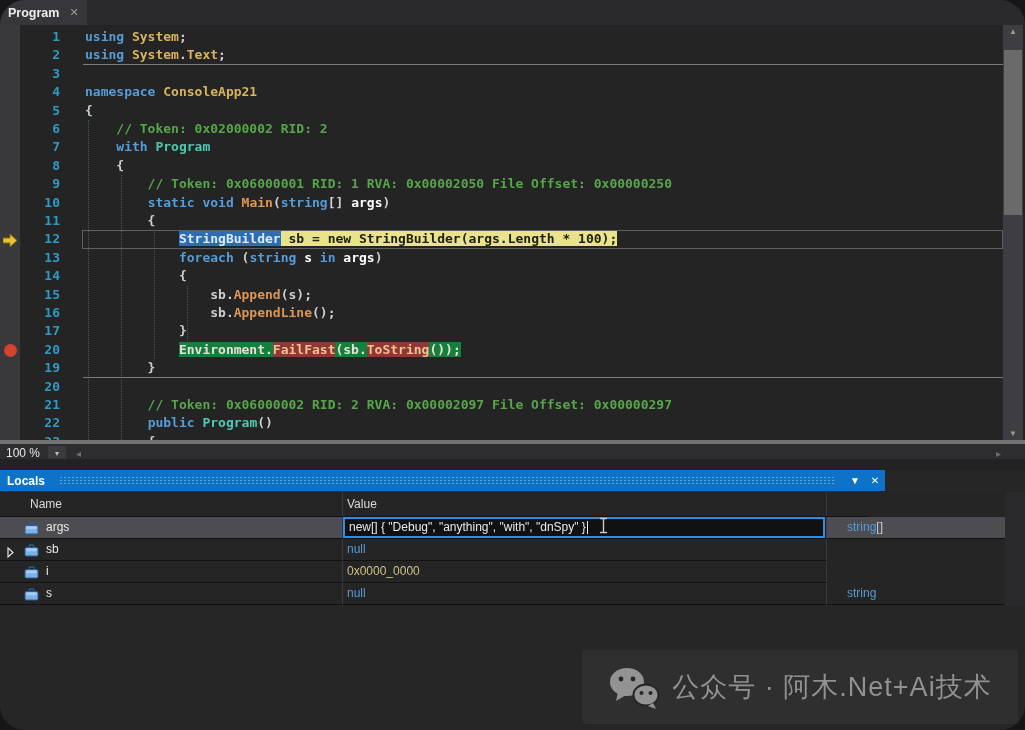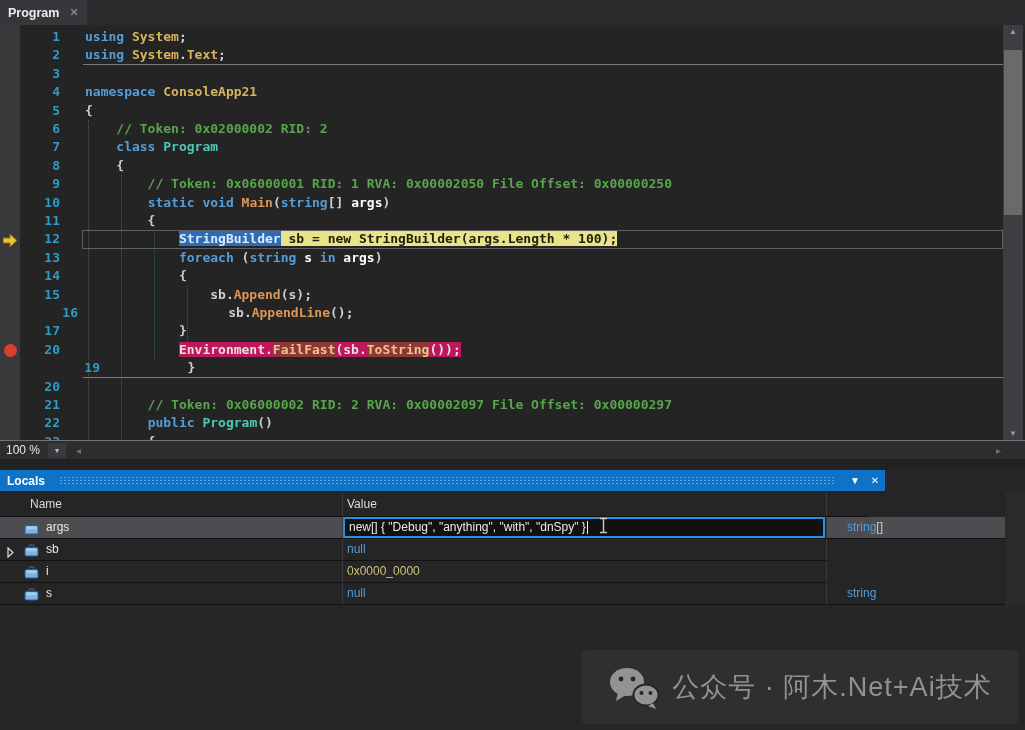--- a/index.html
+++ b/index.html
@@ -1,19 +1,19 @@
 <!DOCTYPE html>
 <html><head>
 <meta charset="utf-8">
 <style>
   * { margin:0; padding:0; box-sizing:border-box; }
   html,body { background:#161616; }
   .screen {
     position:relative; width:1025px; height:730px; overflow:hidden;
-    background:#262626; font-family:"Liberation Sans", sans-serif;
+    background:#262626; font-family:"Liberation Sans", sans-serif;border-radius:25px;
   }
   
   .tabbar { position:absolute; left:0; top:0; width:1025px; height:25px; background:#2A2A2C; }
   .tab {
     position:absolute; left:0; top:0; height:25px; padding:0 8px; background:#37373B;
     display:flex; align-items:center; gap:10px; cursor:pointer;
   }
   .tab-title { color:#EDEDED; font-size:12.5px; font-weight:bold; }
   .tab-close { color:#9B9B9B; font-size:11px; line-height:11px; }
   
@@ -26,32 +26,32 @@
   .code { margin-left:23px; }
   .c-kw { color:#569CD6; }
   .c-ns { color:#D9B45D; }
   .c-ty { color:#4EC9B0; }
   .c-m  { color:#DC9656; }
   .c-cm { color:#57A64A; }
   .c-p  { color:#CFCFCF; }
   .c-id { color:#FFFFFF; }
   .c-sel { background:#2F6CB4; color:#D8ECFF; }
   .c-y   { background:#E9E48B; color:#21210D; }
-  .c-r   { background:#be185d; color:#EADFDA;margin-top:20px; }
+  .c-r   { background:#15803d; color:#EADFDA;margin-top:20px; }
   .c-rm  { background:#8E3938; color:#EFC48F; }
   .c-num { color:#CDC380; }
   .sep-line { position:absolute; left:83px; width:920px; height:1px; background:#7B7B7B; }
   .cur-border { position:absolute; left:82px; width:921px; height:19px; border:1px solid #606064; }
   .bp-dot { position:absolute; left:4px; width:13px; height:13px; border-radius:50%; background:#D64130; }
   .cur-arrow { position:absolute; left:3px; }
   .vscroll { position:absolute; left:1003px; top:0; width:20px; height:415px; background:#3E3E42; }
   .vs-arrow { position:absolute; left:0; width:20px; height:13px; color:#9A9A9A; font-size:8px; text-align:center; line-height:13px; }
   .vs-thumb { position:absolute; left:1px; width:18px; background:#6A6A6A; }
   
-  .zoom-row { position:absolute; left:0; top:440px; width:1025px; height:19px; background:#2D2D30; border-top:1px solid #737373; }
+  .zoom-row { position:absolute; left:0; top:440px; width:1025px; height:19px; background:#2D2D30; border-top:4px solid #737373; }
   .zoom-box { position:absolute; left:0; top:0; width:46px; height:19px; color:#E8E8E8; font-size:12px; line-height:19px; padding-left:6px; }
   .zoom-drop { position:absolute; left:48px; top:2px; width:18px; height:15px; background:#3A3A3E; color:#BEBEBE; font-size:8px; text-align:center; line-height:15px; }
   .hs-arrow { position:absolute; top:0; height:19px; color:#6E6E6E; font-size:10px; line-height:19px; }
   
   .locals-strip { position:absolute; left:0; top:459px; width:1025px; height:11px; background:#222223; }
   .locals-titlebar { position:absolute; left:0; top:470px; width:885px; height:21px; background:#0E72C6; display:flex; align-items:center; }
   .locals-title { color:#FFFFFF; font-size:12px; font-weight:bold; padding-left:7px; }
   .grip { flex:1; height:9px; margin:0 10px 0 14px; align-self:center;
     background-image:radial-gradient(rgba(255,255,255,0.35) 1px, transparent 1.1px); background-size:4px 3px; }
   .tb-btn { color:#FFFFFF; font-size:10px; width:20px; text-align:center; cursor:pointer; }
@@ -102,34 +102,34 @@
         <div class="guide" style="left: 187px; top: 260.6px; height: 55.2px;"></div>
       </div>
     <div id="lines">
         <div class="code-line" style="top: 3px;"><span class="ln">1</span><span class="code"><span class="c-kw">using </span><span class="c-ns">System</span><span class="c-p">;</span></span></div>
         <div class="code-line" style="top: 21.4px;"><span class="ln">2</span><span class="code"><span class="c-kw">using </span><span class="c-ns">System</span><span class="c-p">.</span><span class="c-ns">Text</span><span class="c-p">;</span></span></div>
         <div class="sep-line" style="top: 38.8px;"></div>
         <div class="code-line" style="top: 39.8px;"><span class="ln">3</span><span class="code"></span></div>
         <div class="code-line" style="top: 58.2px;"><span class="ln">4</span><span class="code"><span class="c-kw">namespace </span><span class="c-ns">ConsoleApp21</span></span></div>
         <div class="code-line" style="top: 76.6px;"><span class="ln">5</span><span class="code"><span class="c-p">{</span></span></div>
         <div class="code-line" style="top: 95px;"><span class="ln">6</span><span class="code"><span class="c-cm">    // Token: 0x02000002 RID: 2</span></span></div>
-        <div class="code-line" style="top: 113.4px;"><span class="ln">7</span><span class="code"><span class="c-p">    </span><span class="c-kw">class </span><span class="c-ty">Program</span></span></div>
+        <div class="code-line" style="top: 113.4px;"><span class="ln">7</span><span class="code"><span class="c-p">    </span><span class="c-kw">with </span><span class="c-ty">Program</span></span></div>
         <div class="code-line" style="top: 131.8px;"><span class="ln">8</span><span class="code"><span class="c-p">    {</span></span></div>
         <div class="code-line" style="top: 150.2px;"><span class="ln">9</span><span class="code"><span class="c-cm">        // Token: 0x06000001 RID: 1 RVA: 0x00002050 File Offset: 0x00000250</span></span></div>
         <div class="code-line" style="top: 168.6px;"><span class="ln">10</span><span class="code"><span class="c-p">        </span><span class="c-kw">static </span><span class="c-kw">void </span><span class="c-m">Main</span><span class="c-p">(</span><span class="c-kw">string</span><span class="c-p">[] </span><span class="c-id">args</span><span class="c-p">)</span></span></div>
         <div class="code-line" style="top: 187px;"><span class="ln">11</span><span class="code"><span class="c-p">        {</span></span></div>
         <div class="cur-border" style="top: 204.9px;"></div>
         <div class="code-line" style="top: 205.4px;"><span class="ln">12</span><span class="code"><span class="c-p">            </span><span class="c-sel">StringBuilder</span><span class="c-y"> sb = new StringBuilder(args.Length * 100);</span></span></div>
         <div class="code-line" style="top: 223.8px;"><span class="ln">13</span><span class="code"><span class="c-p">            </span><span class="c-kw">foreach</span><span class="c-p"> (</span><span class="c-kw">string</span><span class="c-p"> </span><span class="c-id">s</span><span class="c-p"> </span><span class="c-kw">in</span><span class="c-p"> </span><span class="c-id">args</span><span class="c-p">)</span></span></div>
         <div class="code-line" style="top: 242.2px;"><span class="ln">14</span><span class="code"><span class="c-p">            {</span></span></div>
         <div class="code-line" style="top: 260.6px;"><span class="ln">15</span><span class="code"><span class="c-p">                sb.</span><span class="c-m">Append</span><span class="c-p">(s);</span></span></div>
-        <div class="code-line" style="top: 279px; padding-left: 18px;"><span class="ln">16</span><span class="code"><span class="c-p">                sb.</span><span class="c-m">AppendLine</span><span class="c-p">();</span></span></div>
+        <div class="code-line" style="top: 279px;"><span class="ln">16</span><span class="code"><span class="c-p">                sb.</span><span class="c-m">AppendLine</span><span class="c-p">();</span></span></div>
         <div class="code-line" style="top: 297.4px;"><span class="ln">17</span><span class="code"><span class="c-p">            }</span></span></div>
         <div class="code-line" style="top: 315.8px;"><span class="ln">20</span><span class="code"><span class="c-p">            </span><span class="c-r">Environment.</span><span class="c-rm">FailFast</span><span class="c-r">(sb.</span><span class="c-rm">ToString</span><span class="c-r">());</span></span></div>
-        <div class="code-line" style="top: 334.2px; padding-left: 40px;"><span class="ln">19</span><span class="code"><span class="c-p">        }</span></span></div>
+        <div class="code-line" style="top: 334.2px;"><span class="ln">19</span><span class="code"><span class="c-p">        }</span></span></div>
         <div class="sep-line" style="top: 351.6px;"></div>
         <div class="code-line" style="top: 352.6px;"><span class="ln">20</span><span class="code"></span></div>
         <div class="code-line" style="top: 371px;"><span class="ln">21</span><span class="code"><span class="c-cm">        // Token: 0x06000002 RID: 2 RVA: 0x00002097 File Offset: 0x00000297</span></span></div>
         <div class="code-line" style="top: 389.4px;"><span class="ln">22</span><span class="code"><span class="c-p">        </span><span class="c-kw">public </span><span class="c-ty">Program</span><span class="c-p">()</span></span></div>
         <div class="code-line" style="top: 407.8px;"><span class="ln">23</span><span class="code"><span class="c-p">        {</span></span></div>
       </div>
     <div id="glyphs">
         <div class="cur-arrow" style="top: 208.4px;"><svg width="15" height="13" viewBox="0 0 15 13">
             <polygon points="0,4 7,4 7,0 14,6.5 7,13 7,9 0,9" fill="#E9C431" stroke="#8A6D16" stroke-width="1"></polygon>
           </svg></div>

